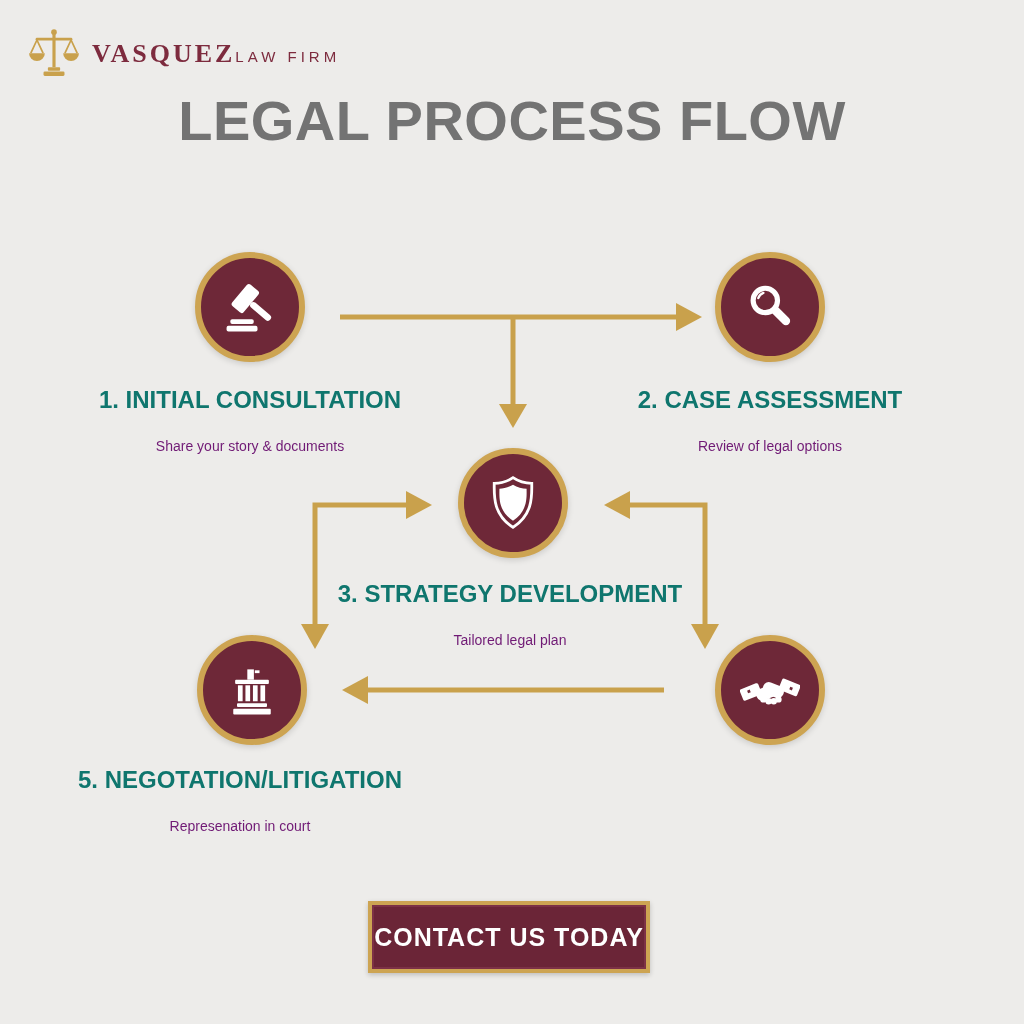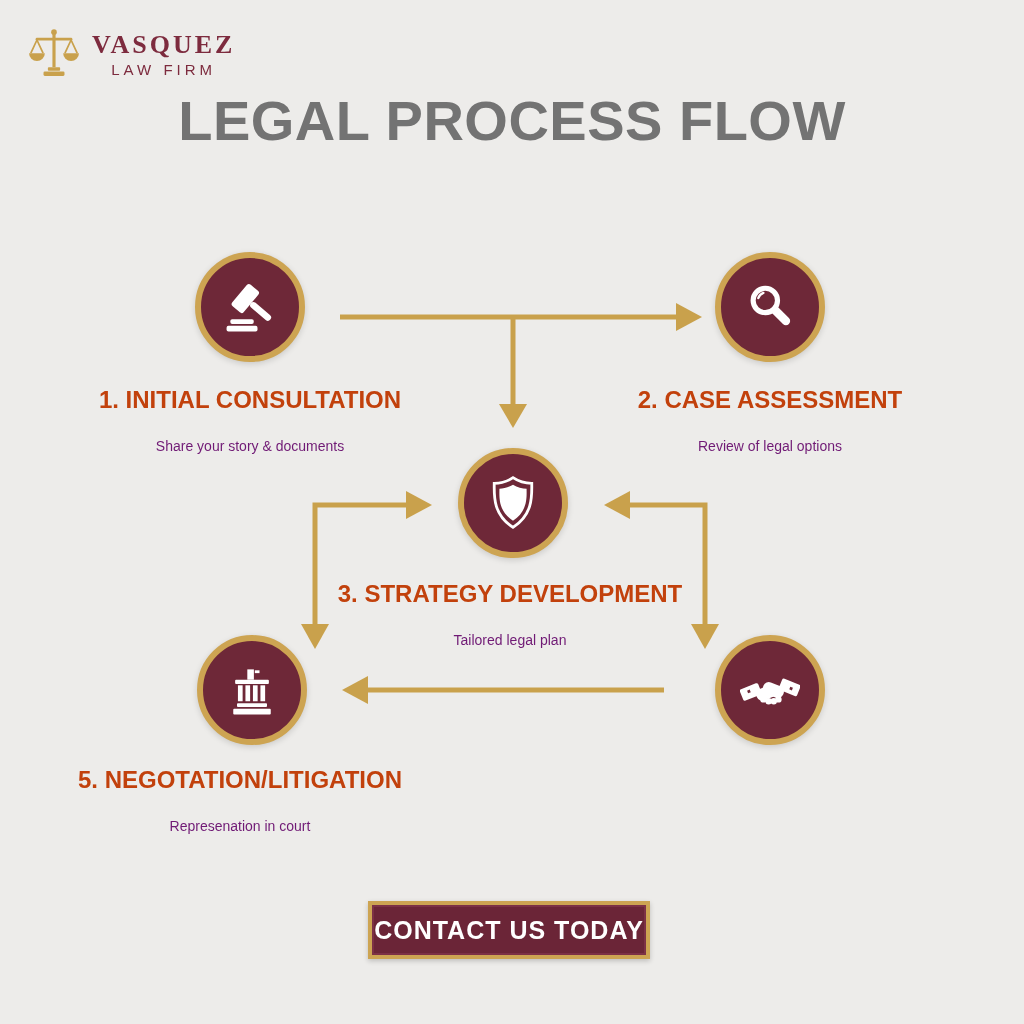--- a/index.html
+++ b/index.html
@@ -4,21 +4,21 @@
 <style>
   html,body { margin:0; padding:0; }
   body { font-family:"Liberation Sans", sans-serif; background:#d8d8d8; }
   .canvas {
     position:relative; width:1024px; height:1024px; margin:0 auto;
     background:#edecea; overflow:hidden;
   }
 
   
   .logo { position:absolute; left:26px; top:26px; display:flex; align-items:center; gap:10px; }
-  .logo-text { display:flex; flex-direction:column; align-items:center; }
+  .logo-text { display:flex; align-items:center; }
   .logo-name {
     font-family:"Liberation Serif", serif; font-size:26px; color:#7d2b3e;
     letter-spacing:3px; font-weight:600; line-height:1;
   }
   .logo-sub {
     font-family:Liberation Sans, sans-serif; font-size:15px; color:#7d2b3e;
     letter-spacing:4px; margin-top:4px; line-height:1;
   }
 
   
@@ -40,34 +40,34 @@
   }
   .circle svg { width:60px; height:60px; }
   .c1 { left:195px; top:252px; }
   .c2 { left:715px; top:252px; }
   .c3 { left:458px; top:448px; }
   .c5 { left:197px; top:635px; }
   .c6 { left:715px; top:635px; }
 
   
   .step-text { position:absolute; text-align:center; }
-  .step-title { font-size:24px; font-weight:700; color:#c2410c; line-height:1.2; }
+  .step-title { font-size:24px; font-weight:700; color:#0f766e; line-height:1.2; }
   .step-sub { font-size:14px; color:#701a75; margin-top:23px; line-height:1.2; }
   .b1 { left:60px;  top:386px; width:380px; }
   .b2 { left:590px; top:386px; width:360px; }
   .b3 { left:300px; top:580px; width:420px; }
   .b5 { left:50px;  top:766px; width:380px; }
   .b6 { left:570px; top:766px; width:400px; }
 
   
   .arrows { position:absolute; left:0; top:0; pointer-events:none; }
 
   
   .cta {
-    position:absolute; left:368px; top:901px; width:282px; height:58px;
+    position:absolute; left:368px; top:901px; width:282px; height:72px;
     background:#6b2537; border:4px solid #cda452; box-sizing:border-box;
     display:flex; align-items:center; justify-content:center;
     color:#ffffff; font-size:25px; font-weight:700; letter-spacing:1px;
     cursor:pointer; box-shadow:inset 0 0 0 2px #7c3146, 0 2px 5px rgba(0,0,0,0.2);
   }
 </style>
 </head>
 <body>
 
 <div class="canvas">

